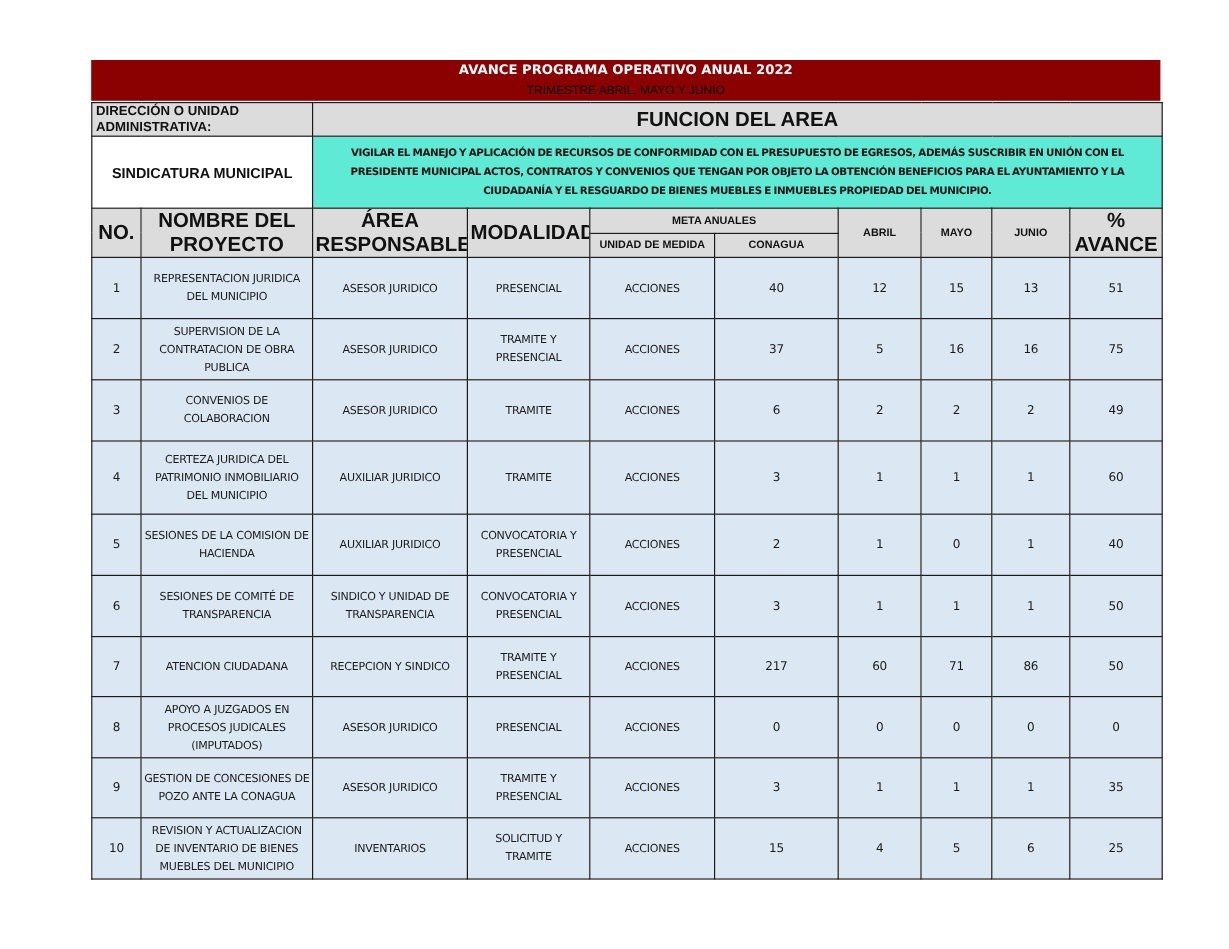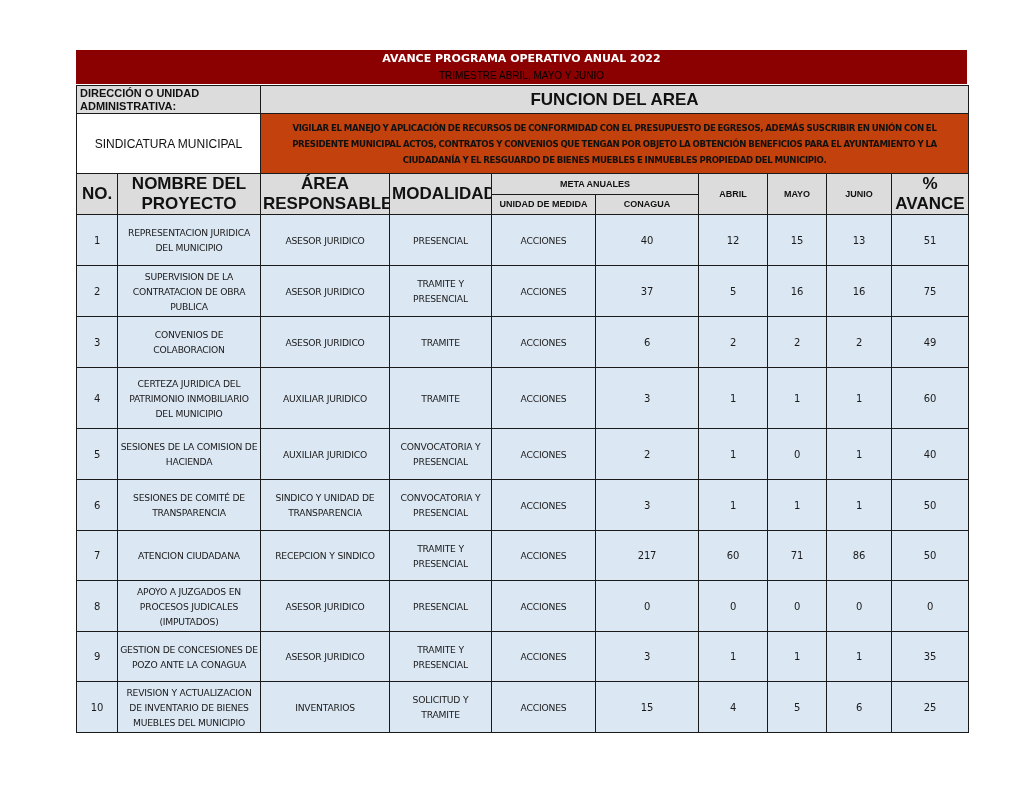--- a/index.html
+++ b/index.html
@@ -67,26 +67,26 @@
     font-size: 9px;
   }
   .direccion-label {
     text-align: left !important;
     font-size: 11px;
     line-height: 13px;
     padding-left: 3px !important;
   }
   .unit-name {
     background: #ffffff;
-    font-weight: normal;
+    font-weight: bold;
     font-size: 12px;
     letter-spacing: 0px;
   }
   .funcion-text {
-    background: #c2410c;
+    background: #5eead4;
     font-family: "DejaVu Sans", sans-serif;
     font-weight: bold;
     font-size: 8.6px;
     line-height: 16px;
     letter-spacing: -0.35px;
     word-spacing: -0.5px;
     padding: 2px 3px !important;
   }
   tr.data-row td {
     background: #dbe7f3;

